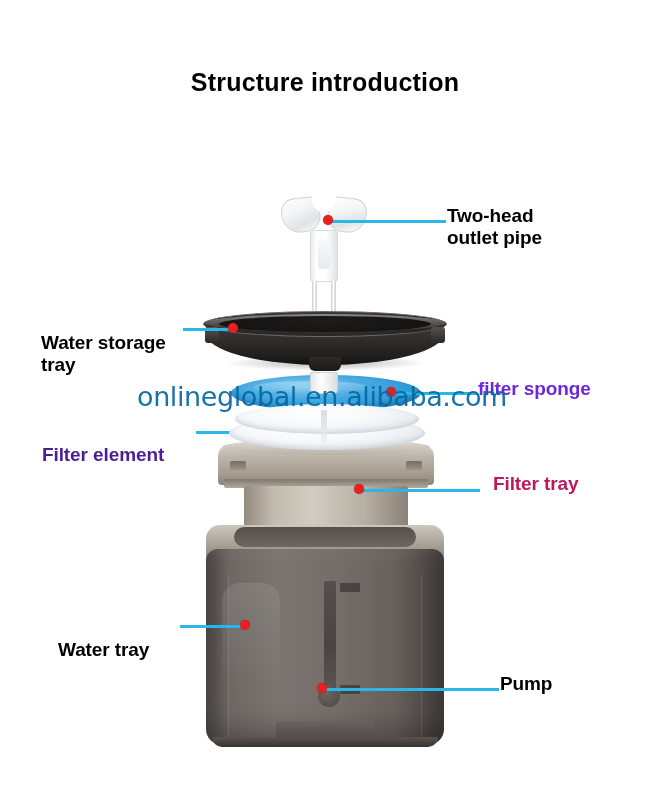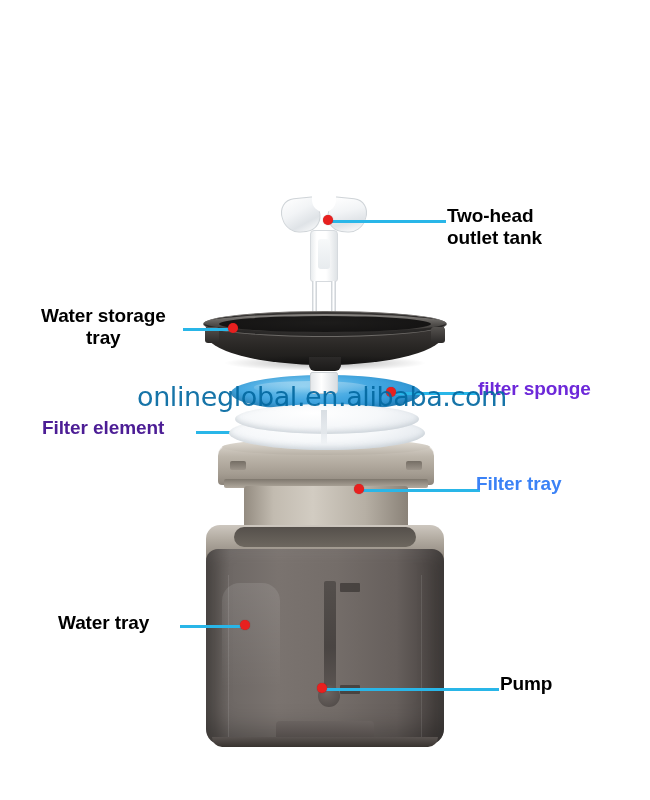--- a/index.html
+++ b/index.html
@@ -37,21 +37,21 @@
   .callout-label {
     position: absolute;
     font-size: 19px;
     font-weight: bold;
     color: #000000;
     line-height: 1.18;
     white-space: pre-line;
     letter-spacing: -0.1px;
   }
   .callout-label.right { text-align: left; }
-  .callout-label.left  { text-align: center; }
+  .callout-label.left  { text-align: left; margin-top: 27px; }
 
   
   .leader {
     position: absolute;
     height: 3px;
     background: #29b6e8;
     transform-origin: 0 50%;
   }
   .hotspot {
     position: absolute;
@@ -397,20 +397,21 @@
     z-index: 20;
     pointer-events: none;
     font-family: "DejaVu Sans", sans-serif;
   }
 </style>
 </head>
 <body>
 
 <div id="stage">
 
+  <div id="page-title">Structure introduction</div>
 
   <div id="part-outlet-pipe">
     <div class="yhead">
       <div class="yarm l"></div>
       <div class="yarm r"></div>
       <div class="ynotch"></div>
     </div>
     <div class="ystem"></div>
     <div class="yleg l"></div>
     <div class="yleg r"></div>
@@ -462,34 +463,34 @@
     <div class="wt-foot"></div>
     <div class="wt-base"></div>
   </div>
 
   <div id="watermark">onlineglobal.en.alibaba.com</div>
 
   <div id="callout-layer">
       <div class="leader" style="left: 328px; top: 220px; width: 118px; background: rgb(41, 182, 232);"></div>
       <div class="hotspot" style="left: 328px; top: 220px; background: rgb(232, 32, 31);"></div>
       <div class="callout-label right" style="left: 447px; top: 205px; color: rgb(0, 0, 0);">Two-head
-outlet tank</div>
+outlet pipe</div>
       <div class="leader" style="left: 183px; top: 328px; width: 50px; background: rgb(41, 182, 232);"></div>
       <div class="hotspot" style="left: 233px; top: 328px; background: rgb(232, 32, 31);"></div>
       <div class="callout-label left" style="left: 41px; top: 305px; color: rgb(0, 0, 0);">Water storage
 tray</div>
       <div class="leader" style="left: 391px; top: 392px; width: 86px; background: rgb(41, 182, 232);"></div>
       <div class="hotspot" style="left: 391px; top: 392px; background: rgb(232, 32, 31);"></div>
       <div class="callout-label right" style="left: 478px; top: 378px; color: #6d28d9;">filter sponge</div>
       <div class="leader" style="left: 196px; top: 431px; width: 86px; background: rgb(41, 182, 232);"></div>
       <div class="hotspot" style="left: 282px; top: 431px; background: rgb(232, 32, 31);"></div>
       <div class="callout-label left" style="left: 42px; top: 417px; color: #4c1d95;">Filter element</div>
       <div class="leader" style="left: 359px; top: 489px; width: 121px; background: rgb(41, 182, 232);"></div>
       <div class="hotspot" style="left: 359px; top: 489px; background: rgb(232, 32, 31);"></div>
-      <div class="callout-label right" style="left: 476px; top: 473px; color: #3b82f6;">Filter tray</div>
+      <div class="callout-label right" style="left: 493px; top: 473px; color: #be185d;">Filter tray</div>
       <div class="leader" style="left: 180px; top: 625px; width: 65px; background: rgb(41, 182, 232);"></div>
       <div class="hotspot" style="left: 245px; top: 625px; background: rgb(232, 32, 31);"></div>
       <div class="callout-label left" style="left: 58px; top: 612px; color: rgb(0, 0, 0);">Water tray</div>
       <div class="leader" style="left: 322px; top: 688px; width: 177px; background: rgb(41, 182, 232);"></div>
       <div class="hotspot" style="left: 322px; top: 688px; background: rgb(232, 32, 31);"></div>
       <div class="callout-label right" style="left: 500px; top: 673px; color: rgb(0, 0, 0);">Pump</div>
     </div>
 
 </div>
 

